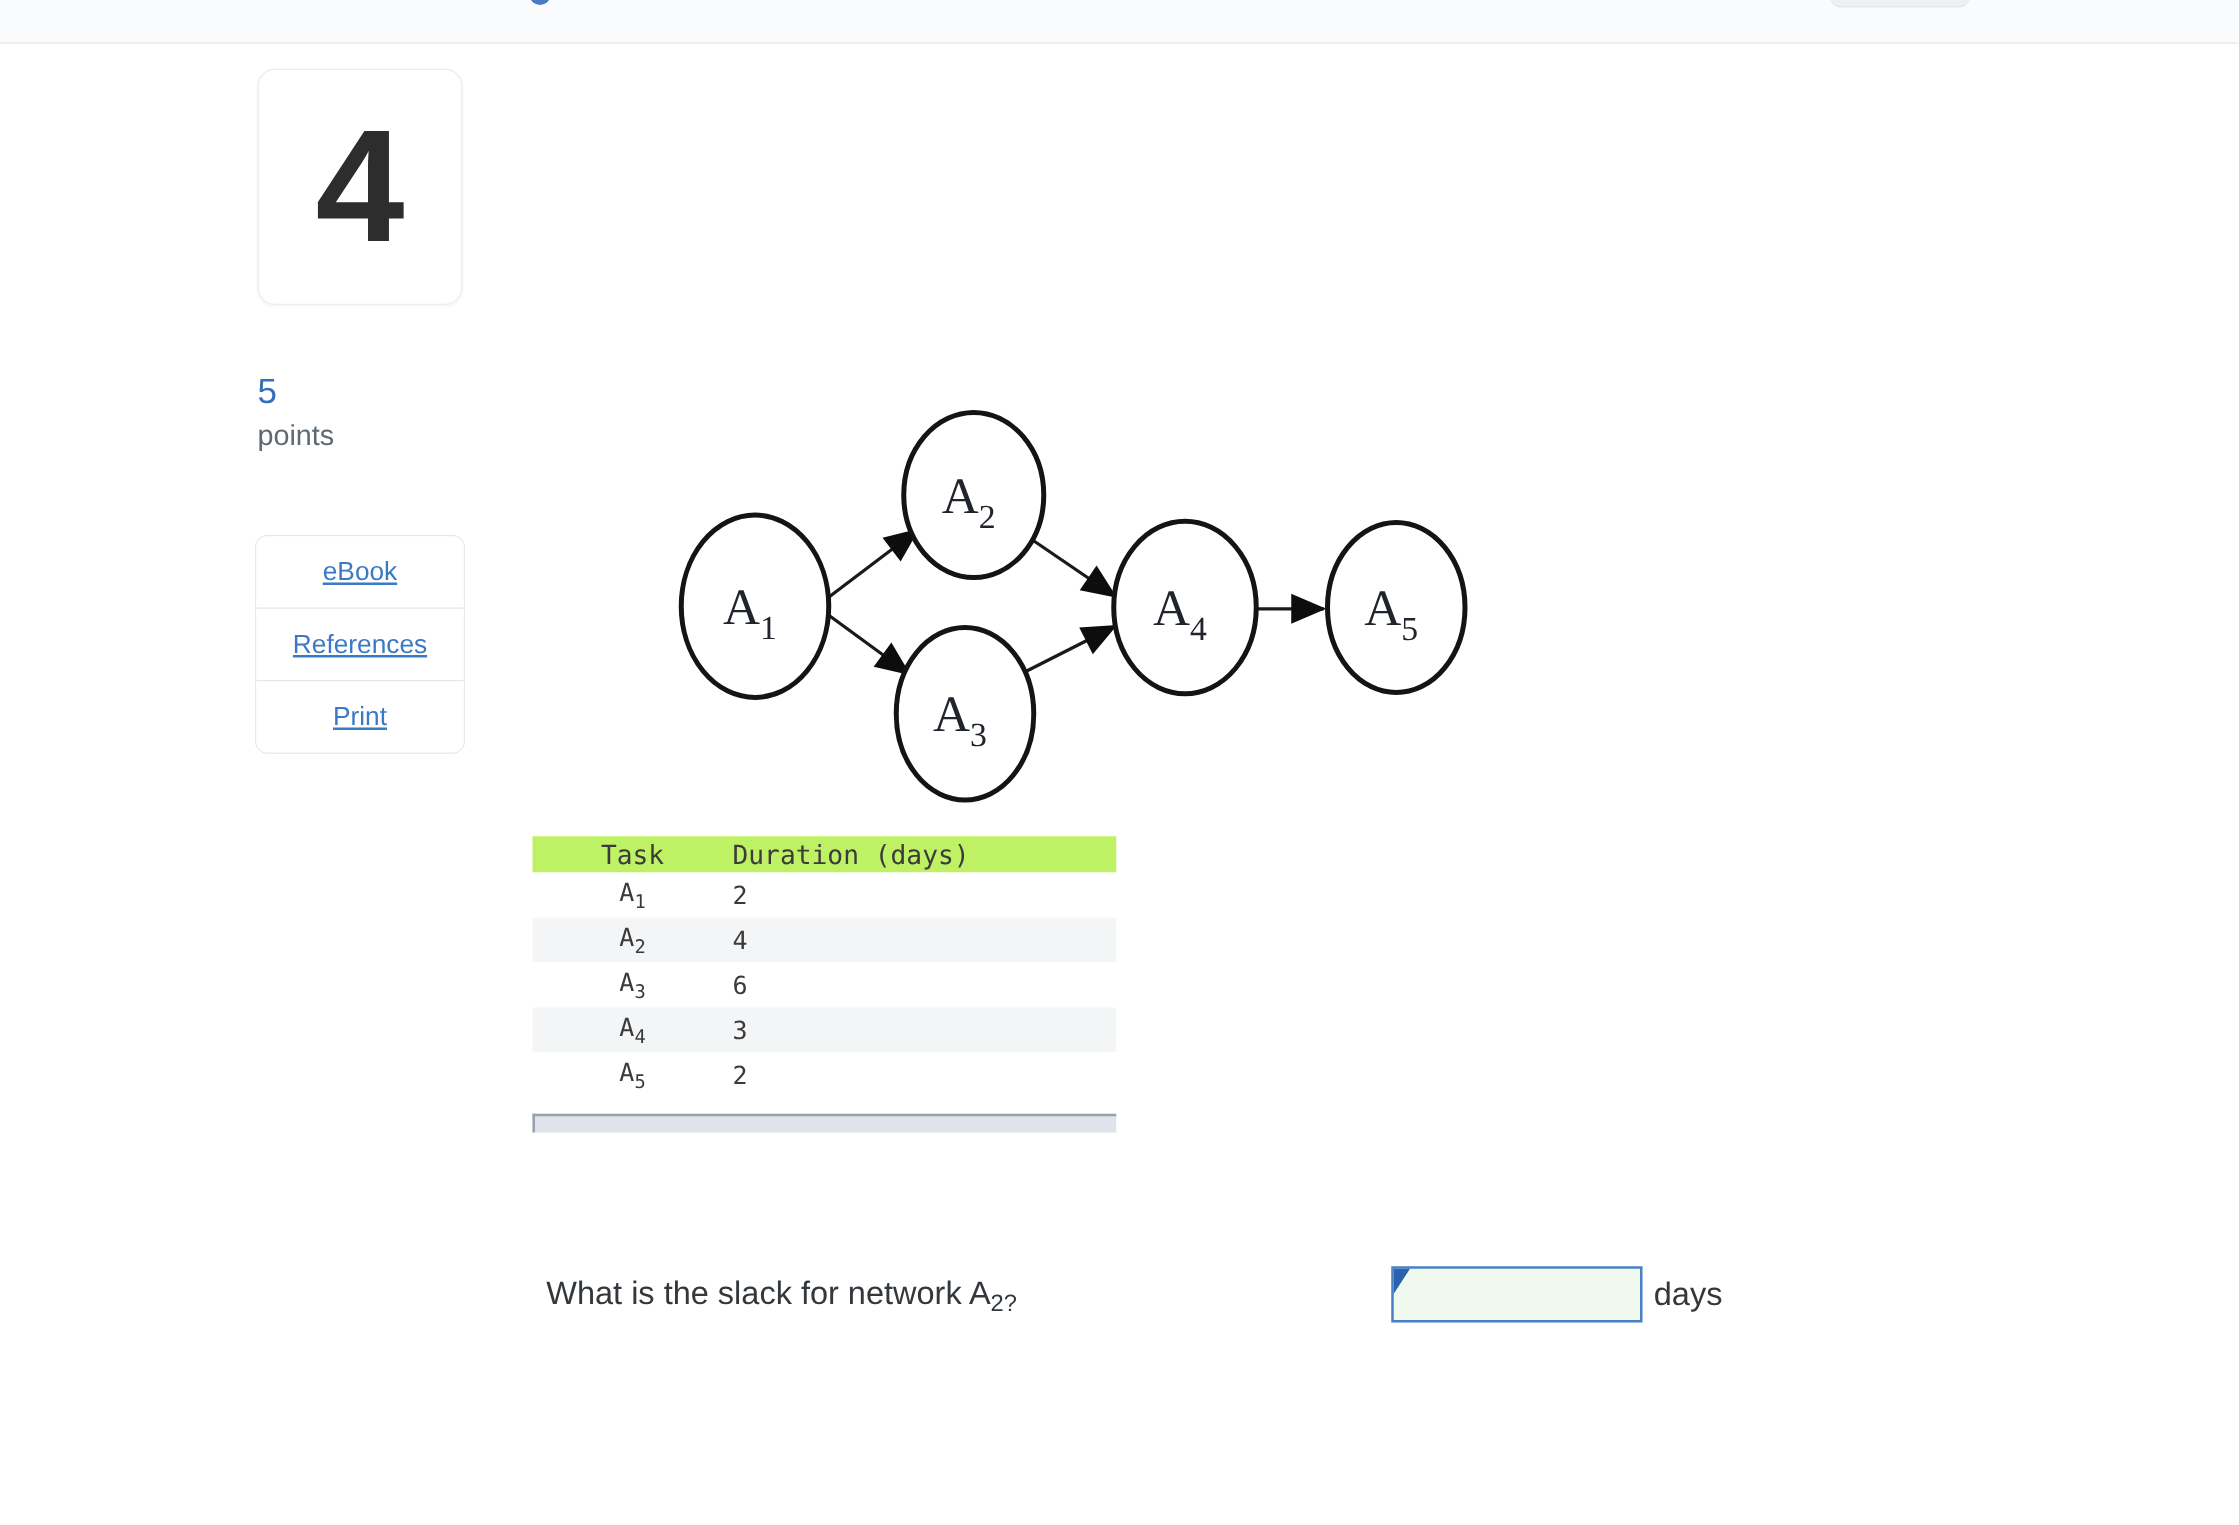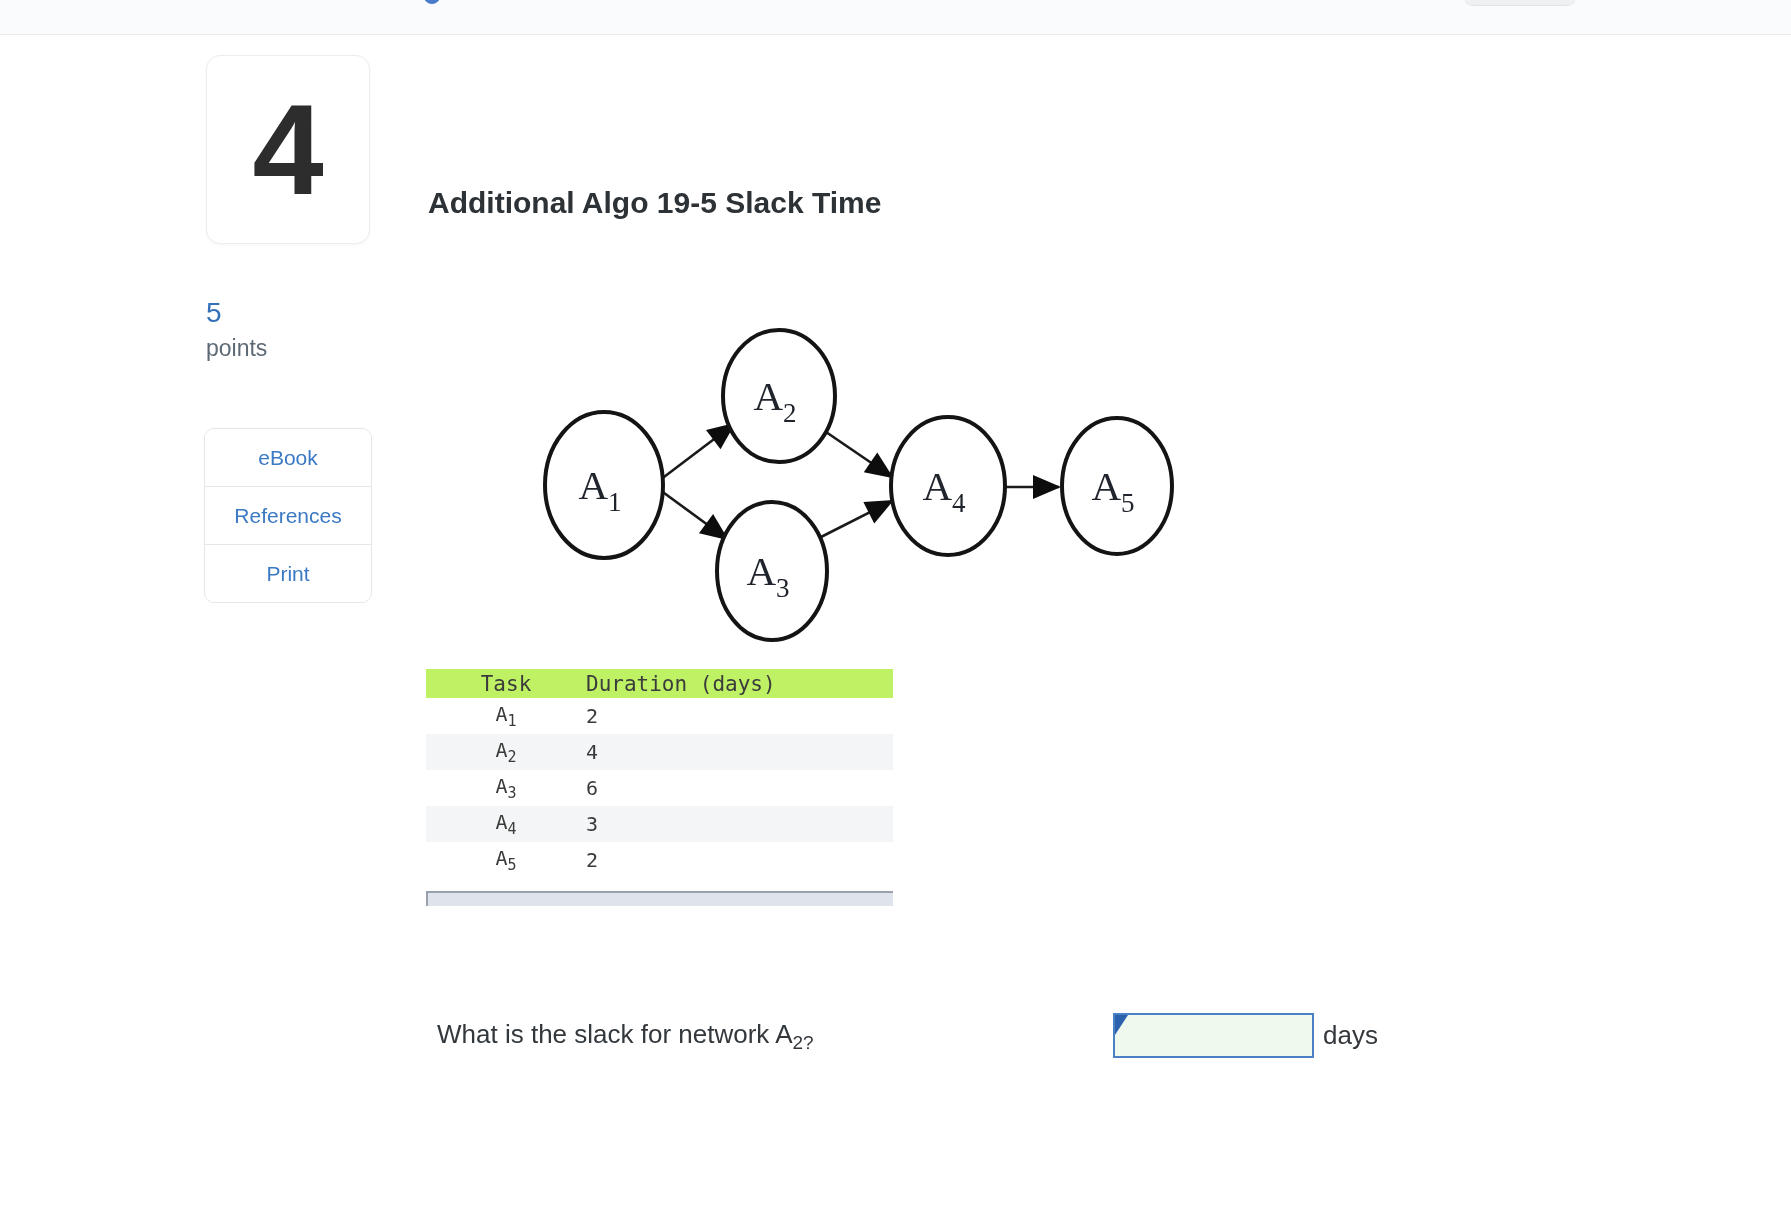--- a/index.html
+++ b/index.html
@@ -17,21 +17,21 @@
     border:1px solid #ebedf0;border-radius:14px;box-shadow:0 1px 3px rgba(0,0,0,.04);
     display:flex;align-items:center;justify-content:center;
   }
   .qnum{font-size:128px;font-weight:600;color:#2d2d2d;line-height:1;}
   
   .points{position:absolute;left:206px;top:298px;line-height:1.1;}
   .points-value{font-size:28px;color:#3470b7;}
   .points-label{font-size:23px;color:#5d6a76;margin-top:7px;}
   
   .tools{position:absolute;left:204px;top:428px;width:166px;background:#fff;border:1px solid #e4e6e9;border-radius:10px;overflow:hidden;}
-  .tool-btn{height:57px;display:flex;align-items:center;justify-content:center;font-size:21px;color:#3b79c4;cursor:pointer;background:#fff;}
+  .tool-btn{height:57px;display:flex;align-items:center;justify-content:center;font-size:21px;color:#3b79c4;cursor:pointer;background:#fff;text-decoration:underline;}
   .tool-btn + .tool-btn{border-top:1px solid #e4e6e9;}
   
   .title{position:absolute;left:428px;top:186px;font-size:30px;font-weight:700;color:#2d3237;}
   .intro{position:absolute;left:428px;top:293px;font-size:26px;color:#3a3f45;}
   
   svg.diagram{position:absolute;left:500px;top:320px;}
   .node-ellipse{fill:#ffffff;stroke:#141414;stroke-width:4px;}
   .edge{stroke:#1a1a1a;stroke-width:2.6px;}
   .node-label{font-family:"Liberation Serif",serif;font-size:41px;fill:#20242c;}
   .node-sub{font-size:27px;}
@@ -72,21 +72,20 @@
     <div class="points-value">5</div>
     <div class="points-label">points</div>
   </div>
 
   <div class="tools">
     <div class="tool-btn">eBook</div>
     <div class="tool-btn">References</div>
     <div class="tool-btn">Print</div>
   </div>
 
-  <div class="title">Additional Algo 19-5 Slack Time</div>
 
   <svg class="diagram" width="700" height="340" viewBox="500 320 700 340" xmlns="http://www.w3.org/2000/svg">
     <defs>
       <marker id="arrow" markerUnits="userSpaceOnUse" markerWidth="30" markerHeight="26" refX="27" refY="13" orient="auto">
         <path d="M1,1 L29,13 L1,25 Z" fill="#0d0d0d"></path>
       </marker>
     </defs>
 
     <line class="edge" x1="660" y1="480" x2="734" y2="424" marker-end="url(#arrow)"></line>
     <line class="edge" x1="660" y1="490" x2="727" y2="539" marker-end="url(#arrow)"></line>

